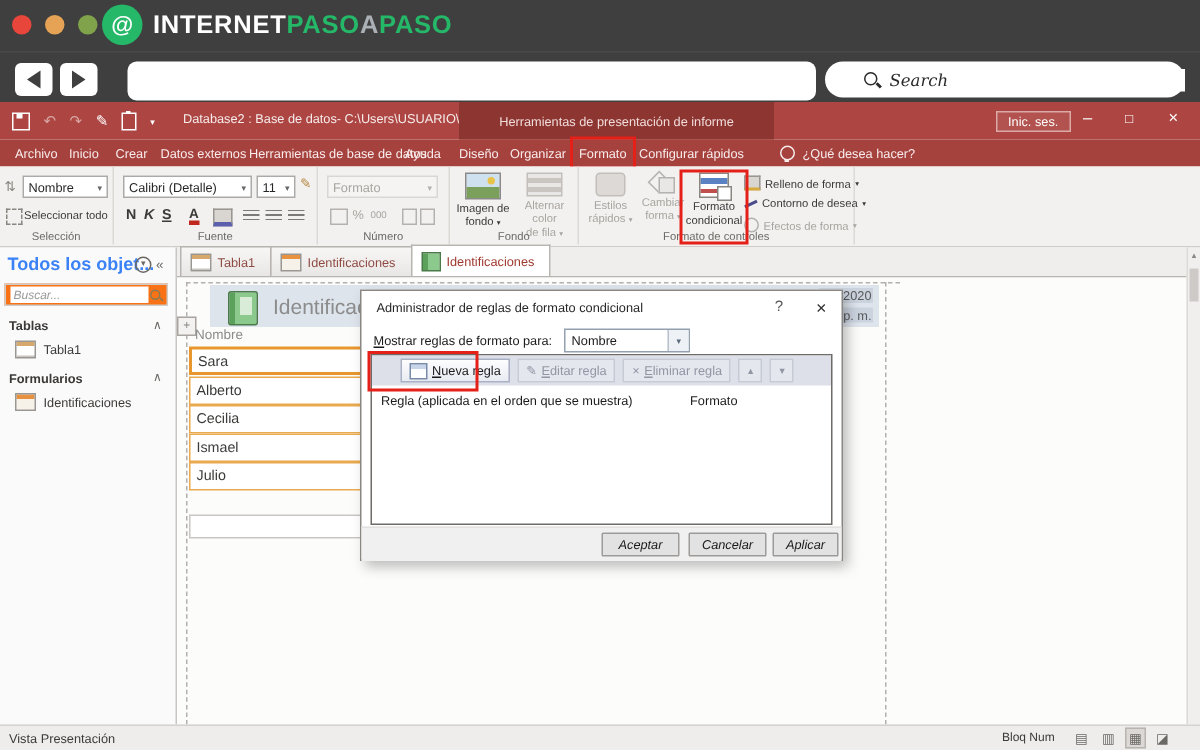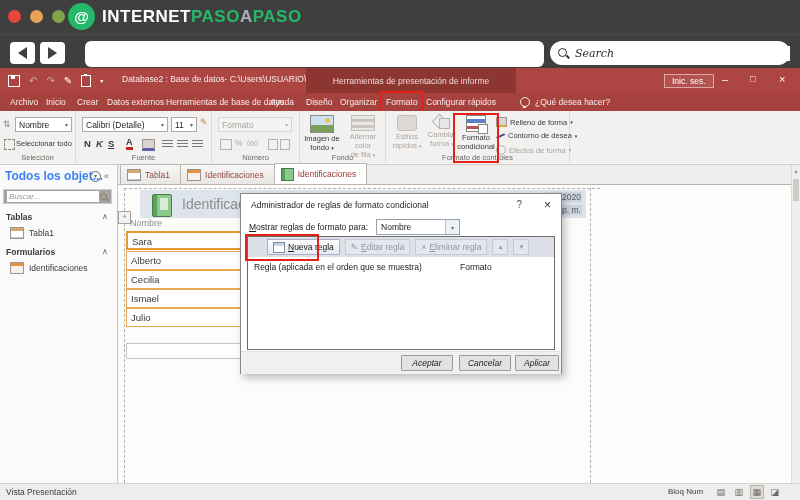--- a/index.html
+++ b/index.html
@@ -11,21 +11,21 @@
   .browser-top{position:absolute;left:0;top:0;width:800px;height:34px;background:#3f3f3f;}
   .dot{position:absolute;top:10px;width:13px;height:13px;border-radius:50%;}
   .logo-circle{position:absolute;left:68px;top:3px;width:27px;height:27px;border-radius:50%;
     background:#24b868;color:#fff;font-weight:bold;font-size:15px;text-align:center;line-height:27px;}
   .logo-word{position:absolute;left:102px;top:7px;font-size:17px;font-weight:bold;letter-spacing:.5px;white-space:nowrap;}
   .browser-nav{position:absolute;left:0;top:34px;width:800px;height:34px;background:#3f3f3f;border-top:1px solid #4a4a4a;box-sizing:border-box;}
   .nav-btn{position:absolute;top:7px;width:25px;height:22px;background:#fff;border-radius:4px;display:flex;align-items:center;justify-content:center;}
   .tri-l{width:0;height:0;border:6px solid transparent;border-right:9px solid #3f3f3f;border-left:none;}
   .tri-r{width:0;height:0;border:6px solid transparent;border-left:9px solid #3f3f3f;border-right:none;}
   .addr{position:absolute;left:85px;top:6px;width:455px;height:24px;background:#fff;border:none;border-radius:6px;outline:none;}
-  .search-pill{position:absolute;left:550px;top:6px;width:240px;height:24px;background:#fff;border-radius:13px;display:flex;align-items:center;padding-left:8px;box-sizing:border-box;}
+  .search-pill{position:absolute;left:550px;top:6px;width:240px;height:24px;background:#fff;border-radius:13px;display:flex;align-items:center;padding-left:26px;box-sizing:border-box;}
   .mag{position:relative;width:11px;height:11px;margin-right:4px;flex:0 0 auto;}
   .mag::before{content:"";position:absolute;left:0;top:0;width:7px;height:7px;border:1.5px solid #2a2a2a;border-radius:50%;}
   .mag::after{content:"";position:absolute;left:8px;top:8px;width:4px;height:1.5px;background:#2a2a2a;transform:rotate(45deg);}
   .search-input{border:none;outline:none;flex:1;font-size:11px;font-family:"DejaVu Serif",serif;font-style:italic;}
   .search-input::placeholder{color:#2a2a2a;}
 
   
   .titlebar{position:absolute;left:0;top:68px;width:800px;height:25px;background:#ad4643;color:#f6eceb;}
   .qat{position:absolute;left:8px;top:0;height:25px;display:flex;align-items:center;gap:9px;}
   .qat .ic{font-size:10px;color:#fff;}
@@ -80,21 +80,21 @@
   .line-ico{width:9px;height:7px;position:relative;}
   .line-ico::before{content:"";position:absolute;left:0;top:3px;width:9px;height:1.5px;background:#4a4a8a;transform:rotate(-25deg);}
   .fx-ico{width:8px;height:8px;border:1px solid #b5b1ae;border-radius:50%;}
   .redbox{position:absolute;border:2px solid #e52018;}
 
   
   .sidebar{position:absolute;left:0;top:165px;width:118px;height:318px;background:#fbfafa;border-right:1px solid #c9c5c2;box-sizing:border-box;}
   .sb-title{position:absolute;left:5px;top:4px;font-size:12px;font-weight:bold;color:#3b82f6;white-space:nowrap;}
   .sb-ico{position:absolute;top:6px;color:#6b6966;font-size:9px;}
   .circ-chev{position:absolute;left:90px;top:6px;width:9px;height:9px;border:1px solid #6b6966;border-radius:50%;color:#6b6966;font-size:6px;text-align:center;line-height:9px;}
-  .sb-search{position:absolute;left:3px;top:24px;width:109px;height:15px;border:1px solid #cfccc9;background:#a3a3a3;display:flex;align-items:center;box-sizing:border-box;padding:0 3px;}
+  .sb-search{position:absolute;left:3px;top:24px;width:109px;height:15px;border:1px solid #cfccc9;background:#f97316;display:flex;align-items:center;box-sizing:border-box;padding:0 3px;}
   .sb-search input{border:none;outline:none;flex:1;font-size:8px;font-style:italic;font-family:"Liberation Sans",sans-serif;width:70px;}
   .sb-search input::placeholder{color:#999;}
   .mag2{position:relative;width:9px;height:9px;flex:0 0 auto;}
   .mag2::before{content:"";position:absolute;left:1px;top:1px;width:5px;height:5px;border:1.2px solid #8a7a52;border-radius:50%;}
   .mag2::after{content:"";position:absolute;left:7px;top:7px;width:3px;height:1.2px;background:#8a7a52;transform:rotate(45deg);}
   .sb-group{position:absolute;left:6px;font-size:8.5px;font-weight:bold;color:#3b3a39;}
   .sb-pin{position:absolute;left:102px;color:#6b6966;font-size:8px;}
   .sb-item{position:absolute;left:10px;display:flex;align-items:center;gap:5px;font-size:8.5px;color:#3b3a39;}
   .tbl-ico{width:12px;height:10px;border:1px solid #9a9692;background:linear-gradient(#d7a86d 0 3px,#fff 3px),#fff;box-shadow:inset 0 -3px 0 -2px #c9c6c2;}
   .frm-ico{width:12px;height:10px;border:1px solid #9a9692;background:linear-gradient(#e8913f 0 3px,#f6f1e9 3px);}

